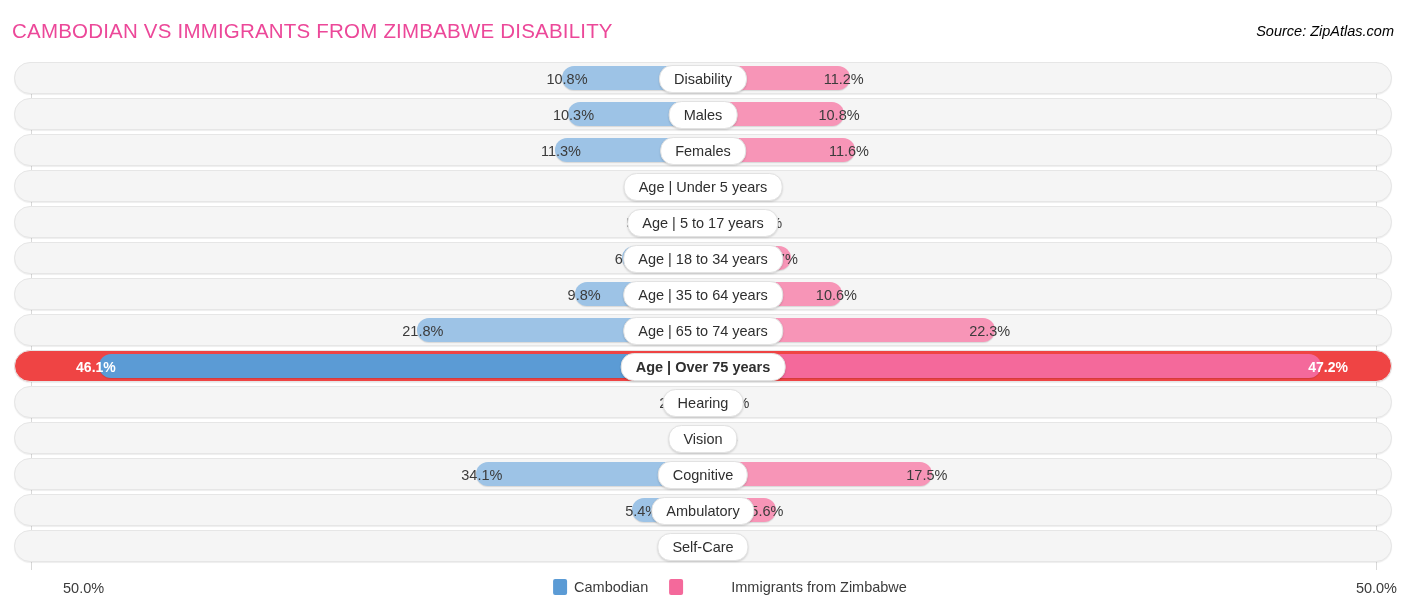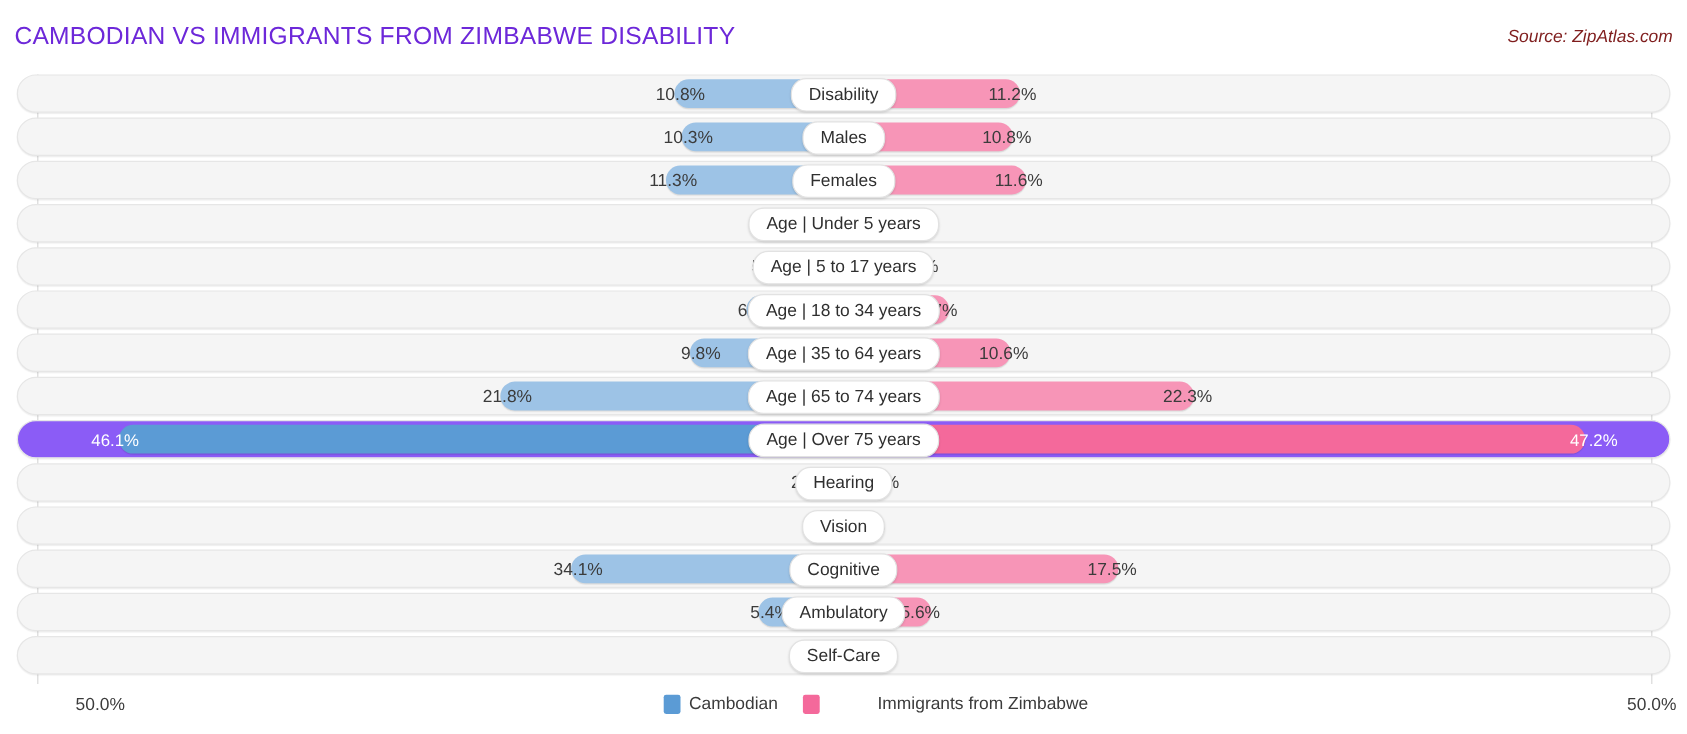--- a/index.html
+++ b/index.html
@@ -9,26 +9,26 @@
     font-family:"Liberation Sans", sans-serif;
     overflow:hidden;
     position:relative;
   }
   
   .header{
     position:absolute;left:0;top:0;width:1406px;height:58px;
   }
   .title{
     position:absolute;left:12px;top:19px;
-    font-size:20.5px;color:#6d28d9;letter-spacing:.2px;
+    font-size:20.5px;color:#ec4899;letter-spacing:.2px;
     white-space:nowrap;font-weight:400;
   }
   .source{
     position:absolute;right:12px;top:23px;
-    font-size:14.5px;color:#7f1d1d;font-style:italic;
+    font-size:14.5px;color:#000000;font-style:italic;
     white-space:nowrap;
   }
   
   .chart{
     position:absolute;left:0;top:62px;width:1406px;height:508px;
   }
   .gridline{
     position:absolute;top:0;bottom:0;width:1px;background:#d9d9d9;z-index:0;
   }
   .gridline.left{left:31px;}
@@ -37,21 +37,22 @@
   .row{
     position:relative;
     height:32px;margin:0 14px 4px 14px;
     background:#f5f5f5;
     border:1px solid #e6e6e6;
     border-radius:16px;
     box-shadow:0 1px 1px rgba(0,0,0,.07);
     box-sizing:border-box;
   }
   .row.highlight{
-    background:#8b5cf6;
+    background:#ef4444;
+    font-weight:bold;
   }
   
   .bar{
     position:absolute;top:3px;height:24px;
     border-radius:12px;
     box-shadow:0 1px 1px rgba(0,0,0,.12);
   }
   .bar.left{
     right:50%;
     background:#9dc3e6;

